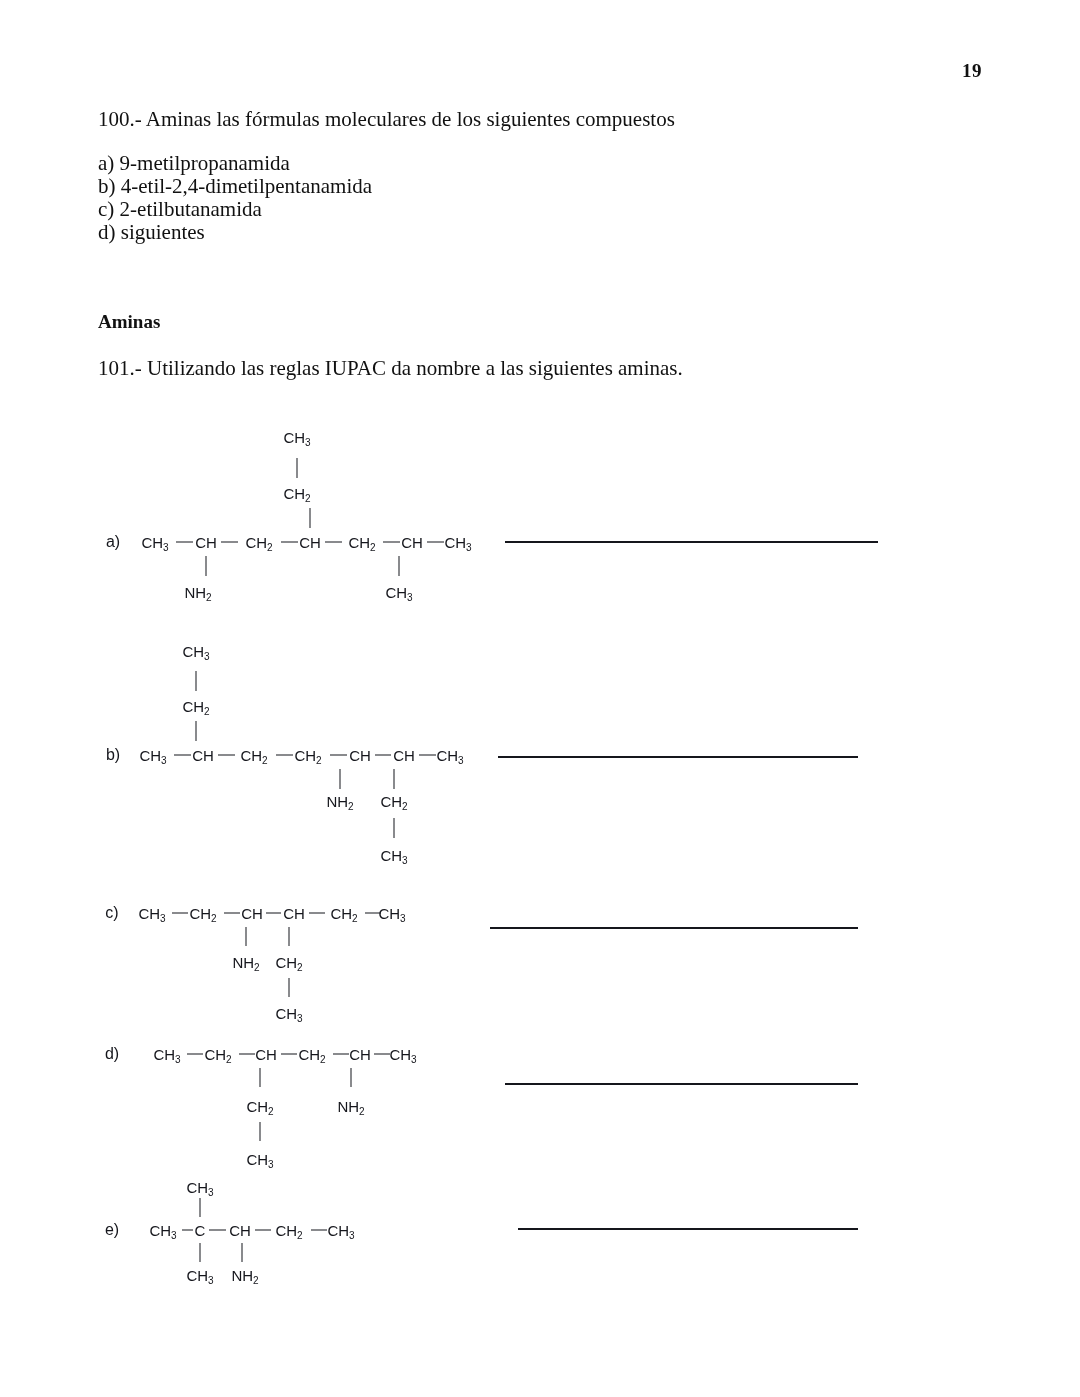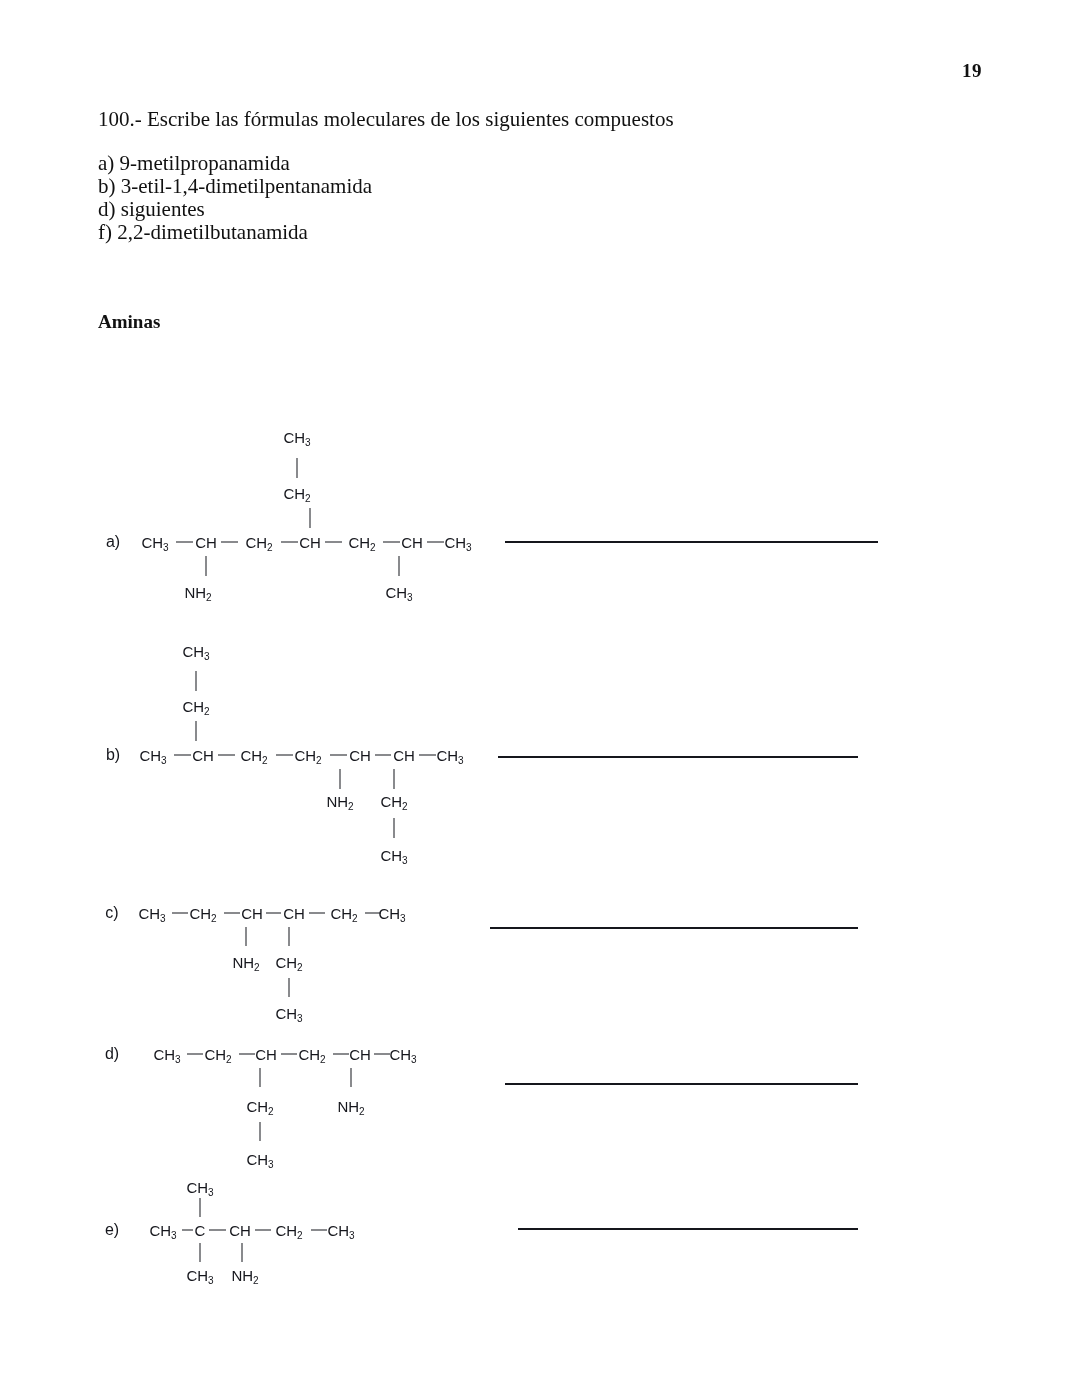--- a/index.html
+++ b/index.html
@@ -111,31 +111,32 @@
     border-top: 2.4px solid #15161c;
   }
 </style>
 </head>
 <body>
 
 <div class="page">
 
   <div class="page-number">19</div>
 
-  <div class="q-intro">100.- Escribe las fórmulas moleculares de los siguientes compuestos</div>
+  <div class="q-intro">100.- Aminas las fórmulas moleculares de los siguientes compuestos</div>
 
   <div class="compound-list">
     <div>a) 9-metilpropanamida</div>
-    <div>b) 3-etil-1,4-dimetilpentanamida</div>
+    <div>b) 4-etil-2,4-dimetilpentanamida</div>
+    <div>c) 2-etilbutanamida</div>
     <div>d) siguientes</div>
-    <div>f) 2,2-dimetilbutanamida</div>
   </div>
 
   <div class="section-heading">Aminas</div>
 
+  <div class="q-intro-2">101.- Utilizando las reglas IUPAC da nombre a las siguientes aminas.</div>
 
   <div class="mol" style="left:0; top:0; width:1080px; height:1397px;">
 
     <span class="item-letter" style="left:113px; top:542px;">a)</span>
 
     <span class="lbl" style="left:155px; top:542px;">CH<sub>3</sub></span>
     <span class="lbl" style="left:206px; top:542px;">CH</span>
     <span class="lbl" style="left:259px; top:542px;">CH<sub>2</sub></span>
     <span class="lbl" style="left:310px; top:542px;">CH</span>
     <span class="lbl" style="left:362px; top:542px;">CH<sub>2</sub></span>

